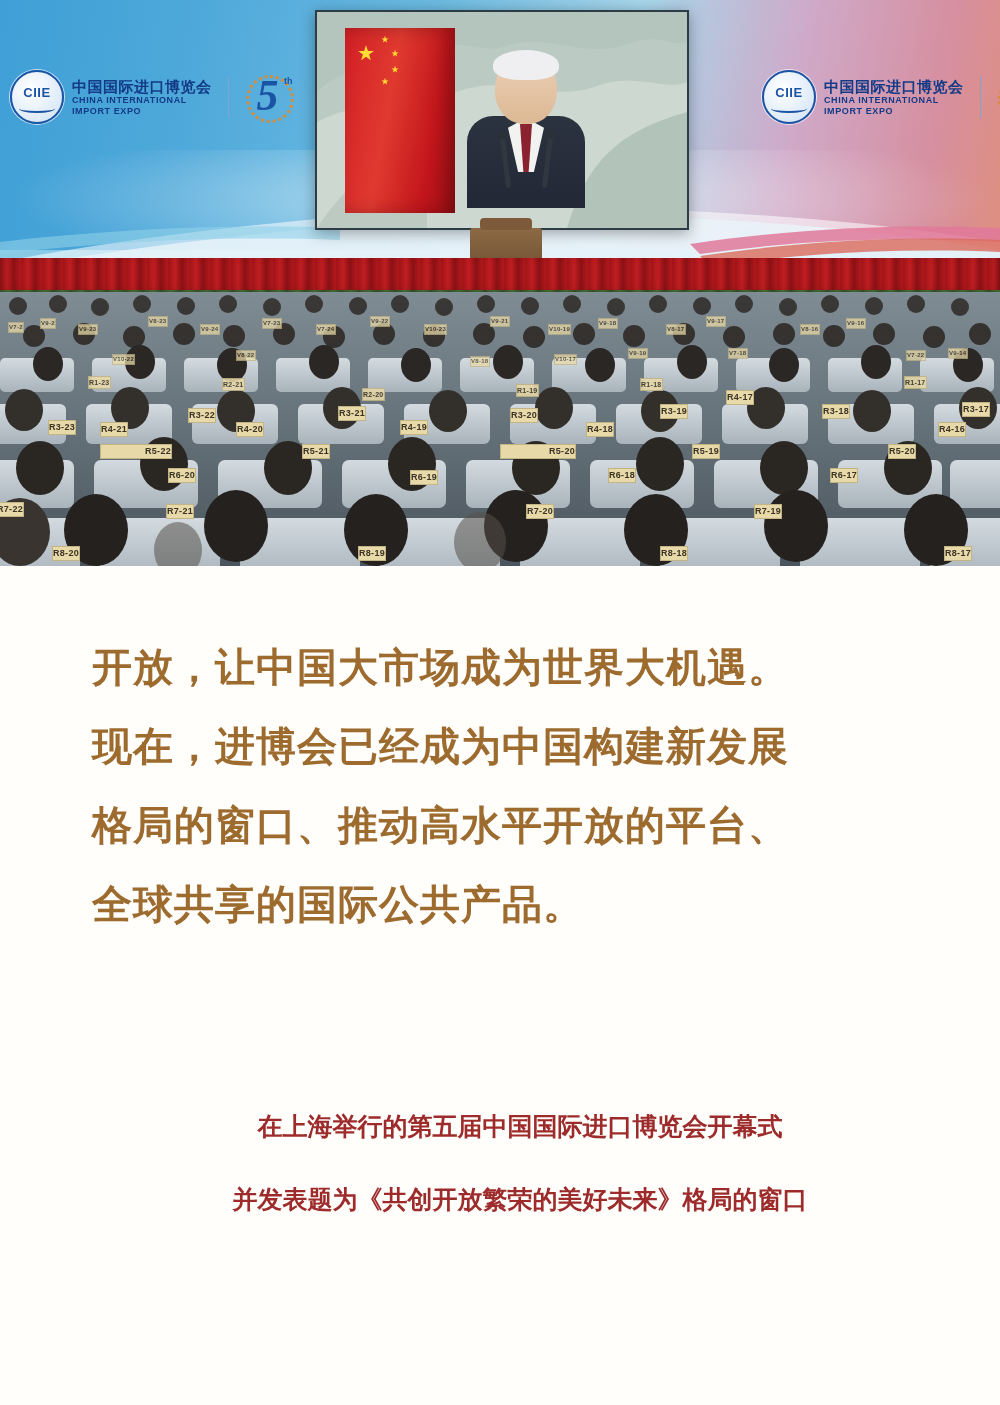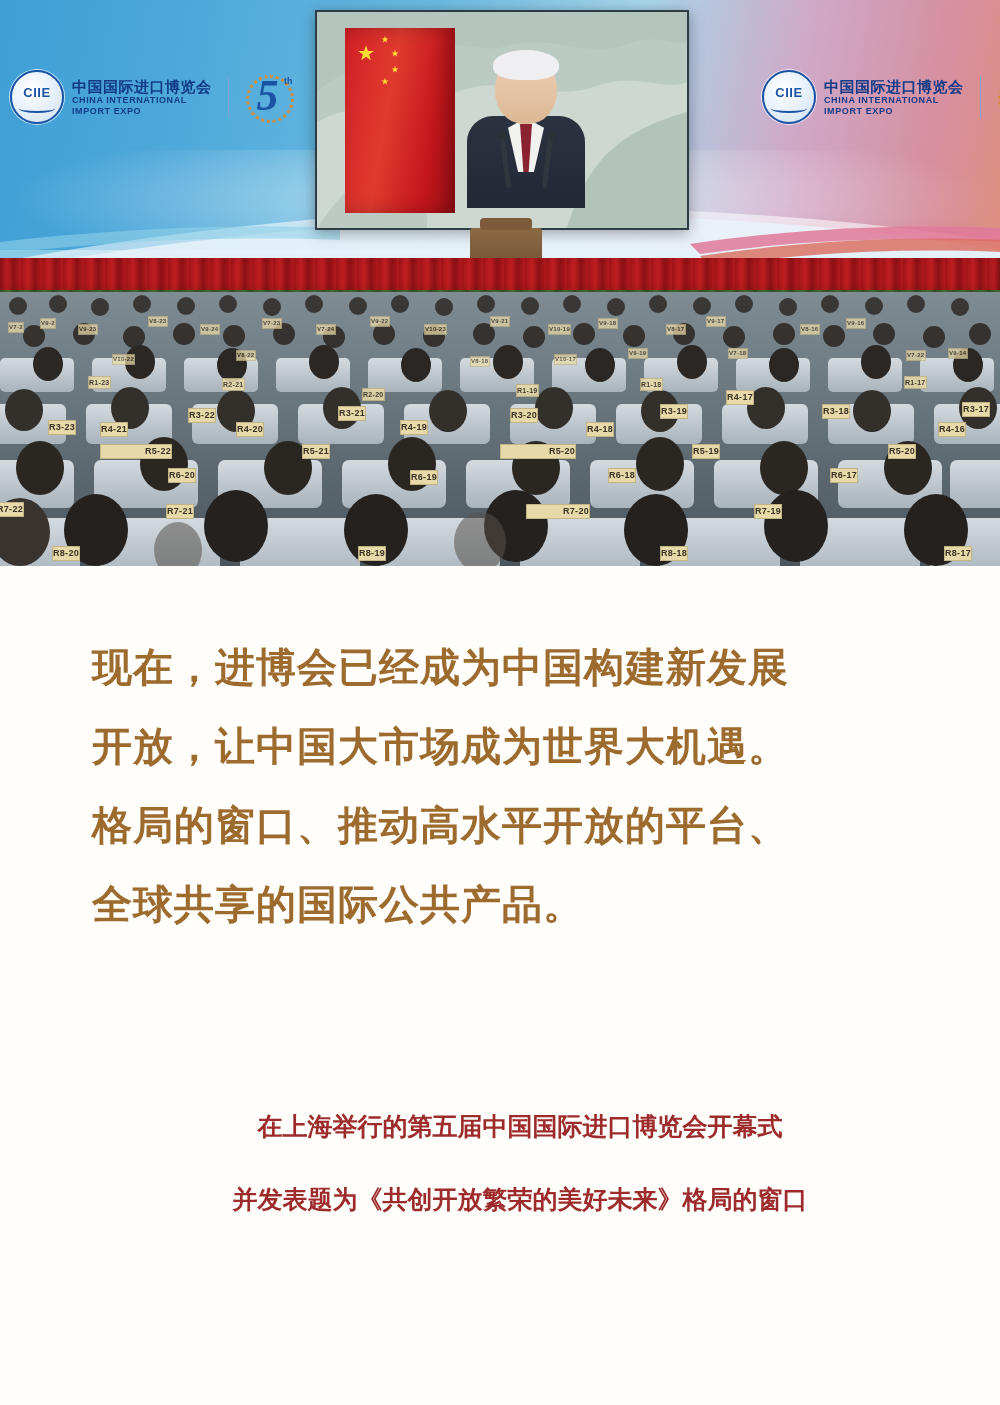--- a/index.html
+++ b/index.html
@@ -675,34 +675,34 @@
       <div class="tag" style="left:692px;top:152px;">R5-19</div>
       <div class="tag" style="left:888px;top:152px;">R5-20</div>
 
       <div class="tag" style="left:168px;top:176px;">R6-20</div>
       <div class="tag" style="left:410px;top:178px;">R6-19</div>
       <div class="tag" style="left:608px;top:176px;">R6-18</div>
       <div class="tag" style="left:830px;top:176px;">R6-17</div>
 
       <div class="tag" style="left:-4px; top:210px;">R7-22</div>
       <div class="tag" style="left:166px;top:212px;">R7-21</div>
-      <div class="tag" style="left:526px;top:212px;padding-left:36px;">R7-20</div>
+      <div class="tag" style="left:526px;top:212px;">R7-20</div>
       <div class="tag" style="left:754px;top:212px;">R7-19</div>
 
       <div class="tag" style="left:52px; top:254px;">R8-20</div>
       <div class="tag" style="left:358px;top:254px;">R8-19</div>
       <div class="tag" style="left:660px;top:254px;">R8-18</div>
       <div class="tag" style="left:944px;top:254px;">R8-17</div>
     </div>
   </div>
 
   <div class="content">
     <div class="quote">
+      <div>开放，让中国大市场成为世界大机遇。</div>
       <div>现在，进博会已经成为中国构建新发展</div>
-      <div>开放，让中国大市场成为世界大机遇。</div>
       <div>格局的窗口、推动高水平开放的平台、</div>
       <div>全球共享的国际公共产品。</div>
     </div>
     <div class="attribution">
       <span class="attr-line">在上海举行的第五届中国国际进口博览会开幕式</span>
       <span class="attr-line">并发表题为《共创开放繁荣的美好未来》格局的窗口</span>
     </div>
   </div>
 
 </div>

